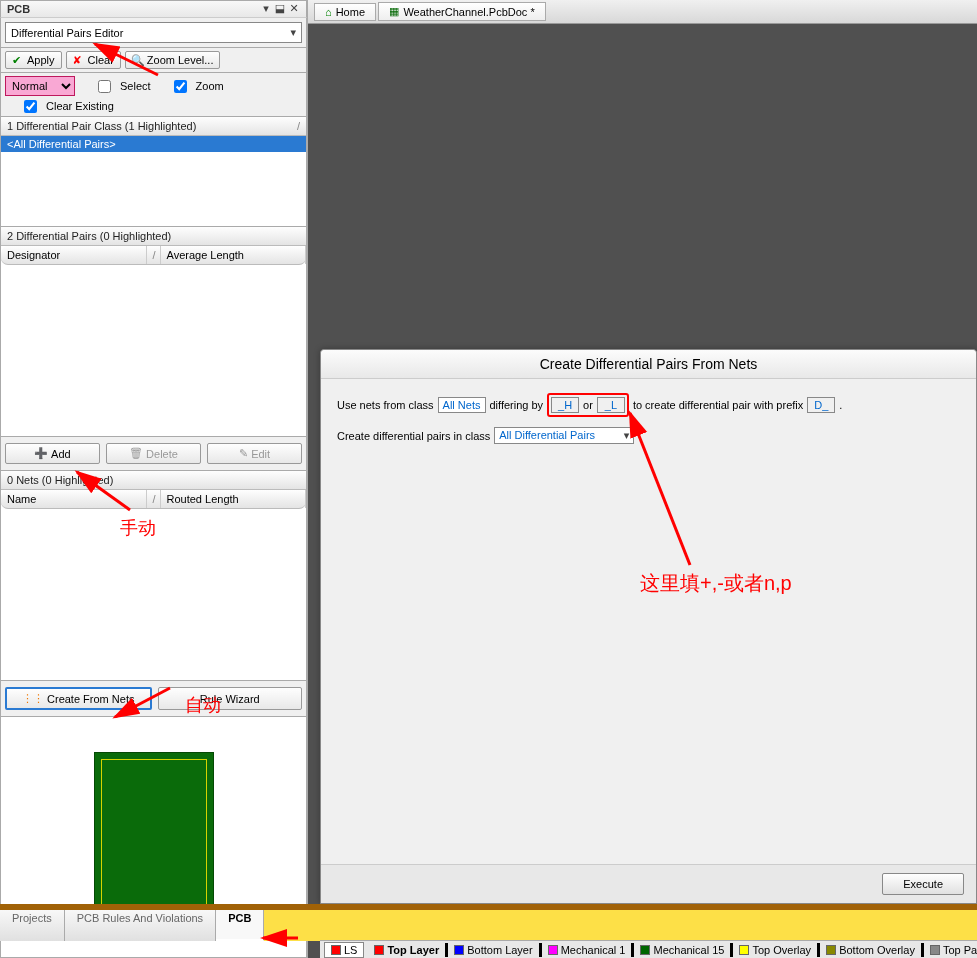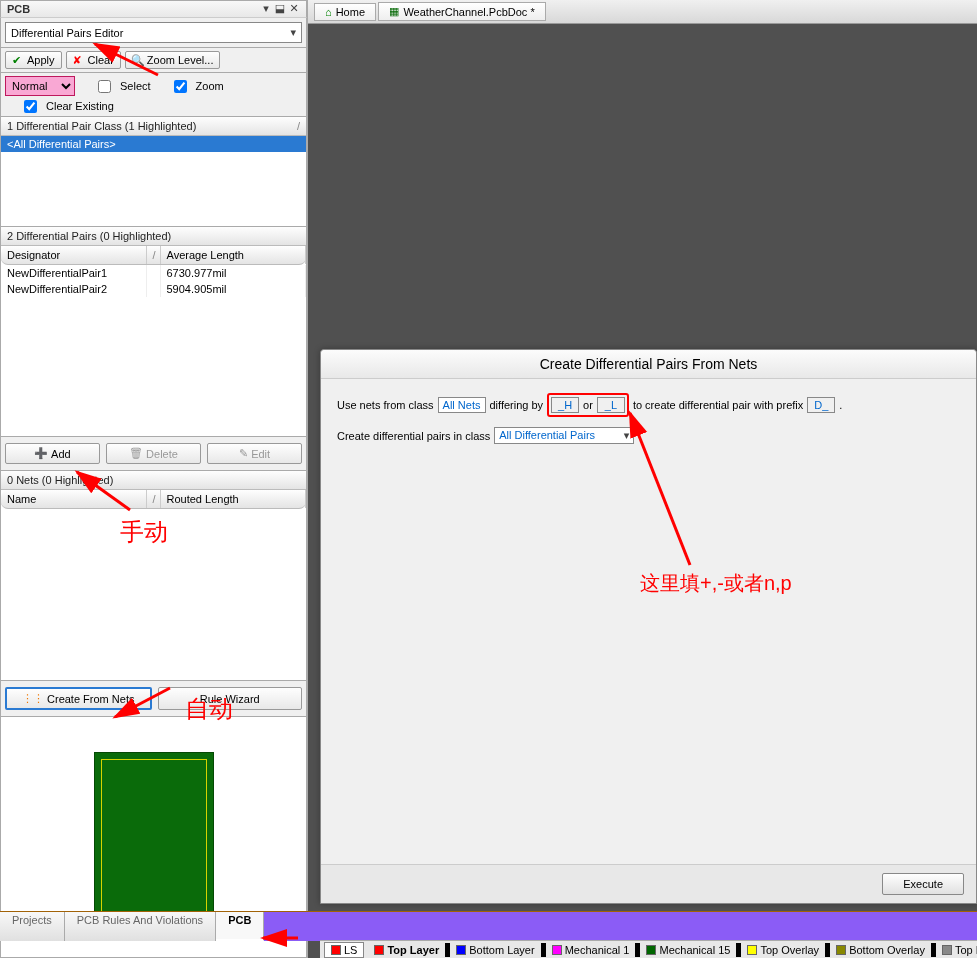--- a/index.html
+++ b/index.html
@@ -40,21 +40,21 @@
 .grid-row { display: flex; }
 .grid-row .gcol { padding: 2px 6px; border-right: 1px solid #eee; }
 
 .btn-row { padding: 6px 4px; border: 1px solid #aaa; border-top: none; display: flex; gap: 6px; }
 .btn-row .btn { flex: 1; justify-content: center; padding: 3px 0; }
 .btn.disabled { color: #999; }
 .btn.highlight { border: 2px solid #2a7ad2; }
 
 .preview { border: 1px solid #aaa; border-top: none; background: #fff; flex: 1; display: flex; align-items: center; justify-content: center; min-height: 180px; }
 
-.tabs-bottom { position: absolute; bottom: 17px; left: 0; right: 0; height: 30px; background: #8b5cf6; display: flex; border-top: 1px solid #a16207; }
+.tabs-bottom { position: absolute; bottom: 17px; left: 0; right: 0; height: 37px; background: #fde047; display: flex; border-top: 6px solid #a16207; }
 .tab { padding: 2px 12px; border-right: 1px solid #aaa; background: linear-gradient(#f8f8f8,#e0e0e0); cursor: pointer; color: #666; }
 .tab.active { background: #f8f8f8; color: #000; font-weight: bold; border-bottom: 2px solid #fff; }
 
 .top-tabs { position: absolute; top: 0; left: 0; right: 0; height: 24px; background: linear-gradient(#f0f0f0,#d8d8d8); display: flex; align-items: center; padding-left: 6px; gap: 2px; border-bottom: 1px solid #999; }
 .doc-tab { background: linear-gradient(#fff,#eee); border: 1px solid #aaa; padding: 2px 10px; display: inline-flex; align-items: center; gap: 4px; cursor: pointer; }
 
 .dialog { position: absolute; top: 349px; left: 320px; width: 657px; height: 555px; background: #f0f0f0; border: 1px solid #888; box-shadow: 0 0 6px rgba(0,0,0,0.3); display: flex; flex-direction: column; border-radius: 4px 4px 0 0; }
 .dialog-title { background: linear-gradient(#fcfcfc,#e8e8e8); padding: 6px 12px; border-bottom: 1px solid #ccc; font-size: 14px; border-radius: 4px 4px 0 0; text-align: center; }
 .dialog-body { padding: 14px 16px; flex: 1; display: flex; flex-direction: column; }
 .dialog-row { display: flex; align-items: center; gap: 4px; margin-bottom: 10px; flex-wrap: nowrap; }
@@ -64,25 +64,25 @@
 
 .dialog-grid { border: 1px solid #aaa; background: #fff; flex: 1; }
 .dialog-grid-header { background: linear-gradient(#fefefe,#e4e4e4); display: flex; border-bottom: 1px solid #bbb; }
 .dialog-grid-header .dgcol { padding: 4px 8px; border-right: 1px solid #ccc; flex: 1; }
 .dialog-grid-header .dgcol.small { flex: 0 0 80px; }
 
 .dialog-footer { padding: 8px 12px; display: flex; justify-content: flex-end; border-top: 1px solid #ccc; background: #e8e8e8; }
 .exec-btn { padding: 4px 20px; border: 1px solid #888; background: linear-gradient(#fefefe,#e0e0e0); border-radius: 2px; cursor: pointer; }
 
 .layer-bar { position: absolute; bottom: 0; left: 320px; right: 0; height: 18px; background: #e8e8e8; display: flex; align-items: center; font-size: 10px; border-top: 1px solid #aaa; overflow: hidden; }
-.layer-tab { padding: 1px 6px; border-right: 5px solid #000000; display: inline-flex; align-items: center; gap: 3px; white-space: nowrap; cursor: pointer; }
+.layer-tab { padding: 1px 6px; border-right: 3px solid #000000; display: inline-flex; align-items: center; gap: 3px; white-space: nowrap; cursor: pointer; }
 .layer-tab.active { font-weight: bold; }
 .layer-swatch { width: 10px; height: 10px; display: inline-block; border: 1px solid #666; }
 
-.annotation { position: absolute; color: #ff0000; font-size: 24px; font-family: "Microsoft YaHei", SimHei, sans-serif; pointer-events: none; }
+.annotation { position: absolute; color: #ff0000; font-size: 18px; font-family: "Microsoft YaHei", SimHei, sans-serif; pointer-events: none; }
 .arrow-svg { position: absolute; pointer-events: none; }
 
 .pcb-thumb { width: 120px; height: 170px; background: #0a6b0a; border: 1px solid #044904; position: relative; }
 .pcb-thumb::before { content: ""; position: absolute; inset: 6px; border: 1px solid #d4d400; }
 </style>
 </head>
 <body>
 
 <div class="main-layout">
   <div class="left-panel">
@@ -149,32 +149,20 @@
 
     <div class="list-section" style="height:210px">
       <div class="list-header">
         <span class="col">2 Differential Pairs (0 Highlighted)</span>
       </div>
       <div class="grid-header">
         <span class="gcol" style="flex:1">Designator</span>
         <span class="gcol" style="width:14px;text-align:center;color:#888">/</span>
         <span class="gcol" style="flex:1">Average Length</span>
       </div>
-      <div class="list-body">
-        <div class="grid-row">
-          <span class="gcol" style="flex:1">NewDifferentialPair1</span>
-          <span class="gcol" style="width:14px"></span>
-          <span class="gcol" style="flex:1">6730.977mil</span>
-        </div>
-        <div class="grid-row">
-          <span class="gcol" style="flex:1">NewDifferentialPair2</span>
-          <span class="gcol" style="width:14px"></span>
-          <span class="gcol" style="flex:1">5904.905mil</span>
-        </div>
-      </div>
     </div>
 
     <div class="btn-row">
       <span class="btn">
         <span style="color:#d90">➕</span>
         <span>Add</span>
       </span>
       <span class="btn disabled">
         <span>🗑</span>
         <span>Delete</span>

